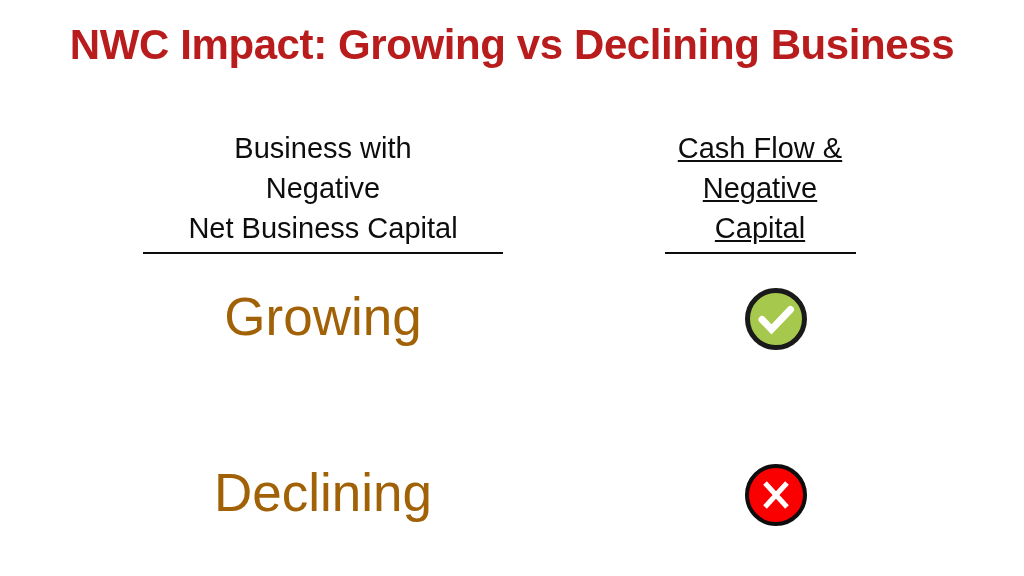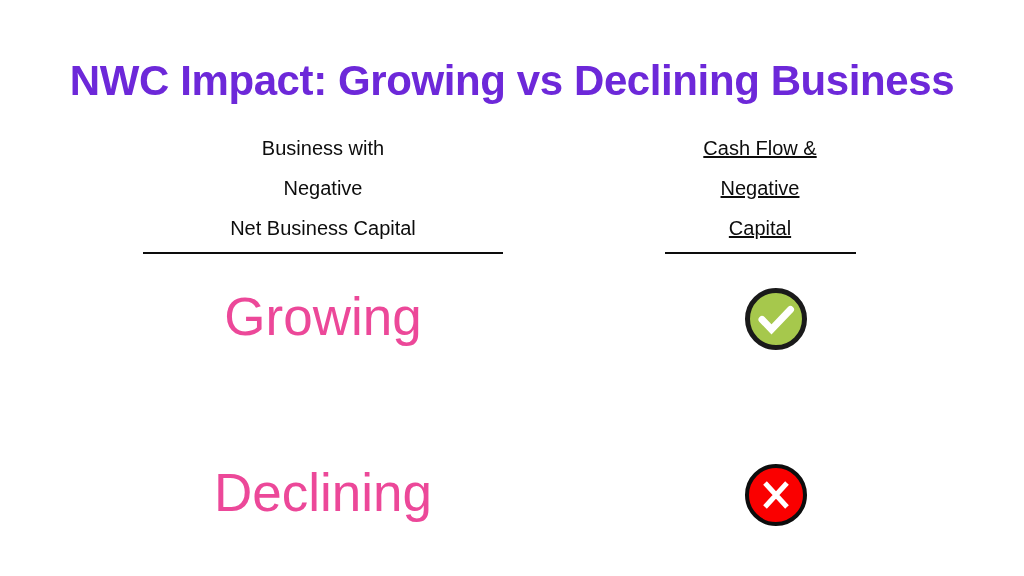--- a/index.html
+++ b/index.html
@@ -26,32 +26,31 @@
     position: absolute;
     left: 0;
     top: 18px;
     width: 1024px;
     text-align: center;
     font-family: "Liberation Sans", sans-serif;
     font-weight: bold;
     font-size: 42px;
     line-height: 54px;
     letter-spacing: -0.4px;
-    color: #6d28d9;
+    color: #b91c1c;
     white-space: nowrap;
-    margin-top: 36px;
   }
 
   
   .col-header {
     position: absolute;
     text-align: center;
     font-family: "Liberation Sans", sans-serif;
     font-weight: 400;
-    font-size: 20px;
+    font-size: 29px;
     line-height: 40px;
     color: #0d0d0d;
   }
   .col-header .hline {
     display: block;
     white-space: nowrap;
   }
   .col-header .rule {
     display: block;
     height: 2px;
@@ -79,21 +78,21 @@
   }
 
   
   .row-label {
     position: absolute;
     text-align: center;
     font-family: "Liberation Sans", sans-serif;
     font-weight: 400;
     font-size: 53px;
     line-height: 62px;
-    color: #ec4899;
+    color: #a16207;
     white-space: nowrap;
   }
   #row-label-growing {
     left: 93px;
     top: 286px;
     width: 460px;
   }
   #row-label-declining {
     left: 93px;
     top: 462px;

